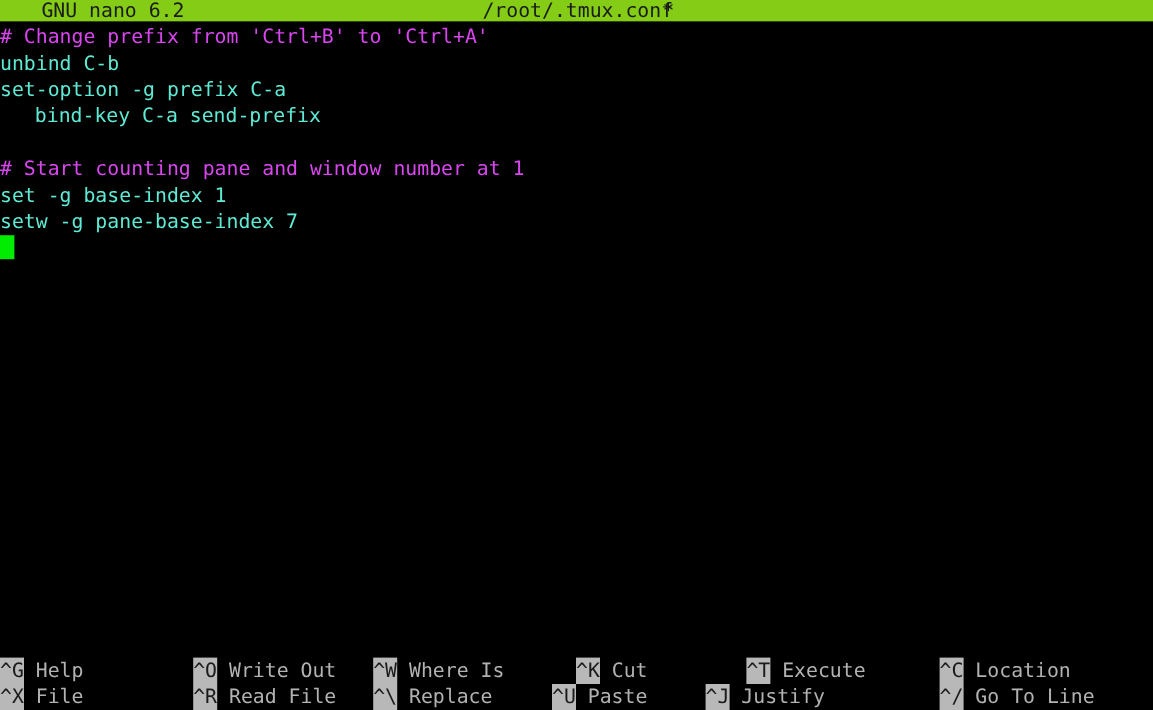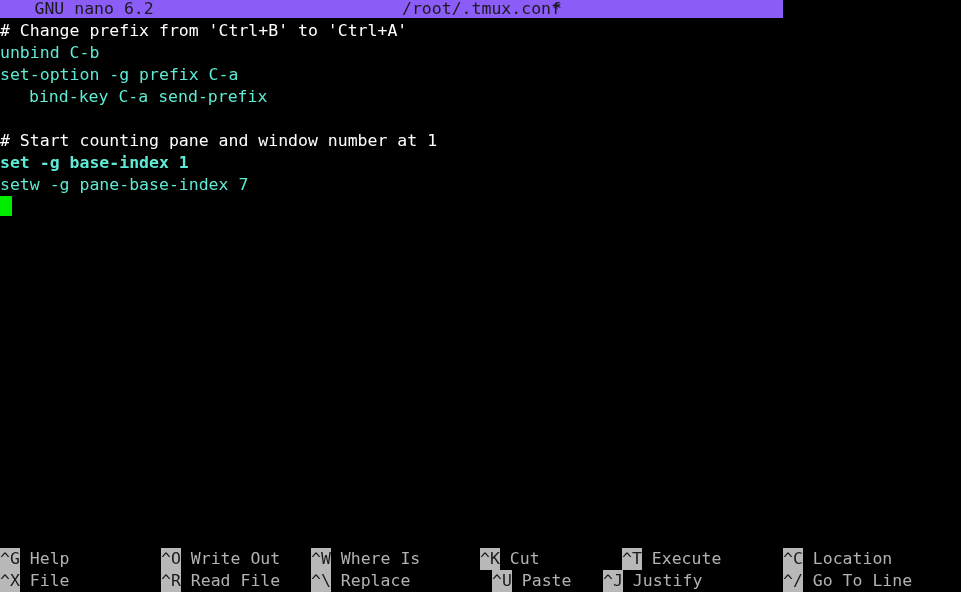--- a/index.html
+++ b/index.html
@@ -20,23 +20,23 @@
     position: relative;
     width: 961px;
     height: 592px;
     background: #000000;
   }
 
   
   .titlebar {
     position: absolute;
     left: 0; top: 0;
-    width: 783px;
+    width: 961px;
     height: 18px;
-    background: #8b5cf6;
+    background: #84cc16;
     color: #1a1a1a;
     white-space: pre;
     font-size: 16.5px;
     line-height: 18px;
   }
   .titlebar .tb-version {
     position: absolute;
     left: 34.5px;
     top: 0;
   }
@@ -63,21 +63,21 @@
   .code-line {
     position: absolute;
     left: 0;
     width: 961px;
     height: 22px;
     white-space: pre;
     font-size: 16.5px;
     line-height: 22px;
     color: #5eead4;
   }
-  .code-line.comment { color: #ffffff; }
+  .code-line.comment { color: #d946ef; }
 
   .cursor-block {
     position: absolute;
     width: 11.5px;
     height: 20px;
     background: #00ec00;
   }
 
   
   .helpbar {
@@ -131,38 +131,38 @@
     <span class="tb-modified">*</span>
   </div>
 
   <div class="editor" id="editor-area">
       <div class="code-line comment" style="top: 2px;"># Change prefix from 'Ctrl+B' to 'Ctrl+A'</div>
       <div class="code-line" style="top: 24px;">unbind C-b</div>
       <div class="code-line" style="top: 46px;">set-option -g prefix C-a</div>
       <div class="code-line" style="top: 68px; margin-left: 29px;">bind-key C-a send-prefix</div>
       <div class="code-line" style="top: 90px;"></div>
       <div class="code-line comment" style="top: 112px;"># Start counting pane and window number at 1</div>
-      <div class="code-line" style="top: 134px; font-weight: bold;">set -g base-index 1</div>
+      <div class="code-line" style="top: 134px;">set -g base-index 1</div>
       <div class="code-line" style="top: 156px;">setw -g pane-base-index 7</div>
       <div class="code-line" style="top: 178px;"></div>
       <div class="cursor-block" style="left: 0px; top: 178px;"></div>
     </div>
 
   <div class="helpbar" id="help-bar">
       <div class="help-row row-0">
         <div class="help-entry" style="left: 0px;"><span class="help-key">^G</span><span class="help-label"> Help</span></div>
         <div class="help-entry" style="left: 161px;"><span class="help-key">^O</span><span class="help-label"> Write Out</span></div>
         <div class="help-entry" style="left: 311px;"><span class="help-key">^W</span><span class="help-label"> Where Is</span></div>
         <div class="help-entry" style="left: 471px; padding-left: 9px;"><span class="help-key">^K</span><span class="help-label"> Cut</span></div>
         <div class="help-entry" style="left: 622px;"><span class="help-key">^T</span><span class="help-label"> Execute</span></div>
         <div class="help-entry" style="left: 783px;"><span class="help-key">^C</span><span class="help-label"> Location</span></div>
       </div>
       <div class="help-row row-1">
         <div class="help-entry" style="left: 0px;"><span class="help-key">^X</span><span class="help-label"> File</span></div>
         <div class="help-entry" style="left: 161px;"><span class="help-key">^R</span><span class="help-label"> Read File</span></div>
         <div class="help-entry" style="left: 311px;"><span class="help-key">^\</span><span class="help-label"> Replace</span></div>
-        <div class="help-entry" style="left: 492px;"><span class="help-key">^U</span><span class="help-label"> Paste</span></div>
-        <div class="help-entry" style="left: 603px;"><span class="help-key">^J</span><span class="help-label"> Justify</span></div>
+        <div class="help-entry" style="left: 460px;"><span class="help-key">^U</span><span class="help-label"> Paste</span></div>
+        <div class="help-entry" style="left: 588px;"><span class="help-key">^J</span><span class="help-label"> Justify</span></div>
         <div class="help-entry" style="left: 783px;"><span class="help-key">^/</span><span class="help-label"> Go To Line</span></div>
       </div>
     </div>
 
 </div>
 
 </body></html>

